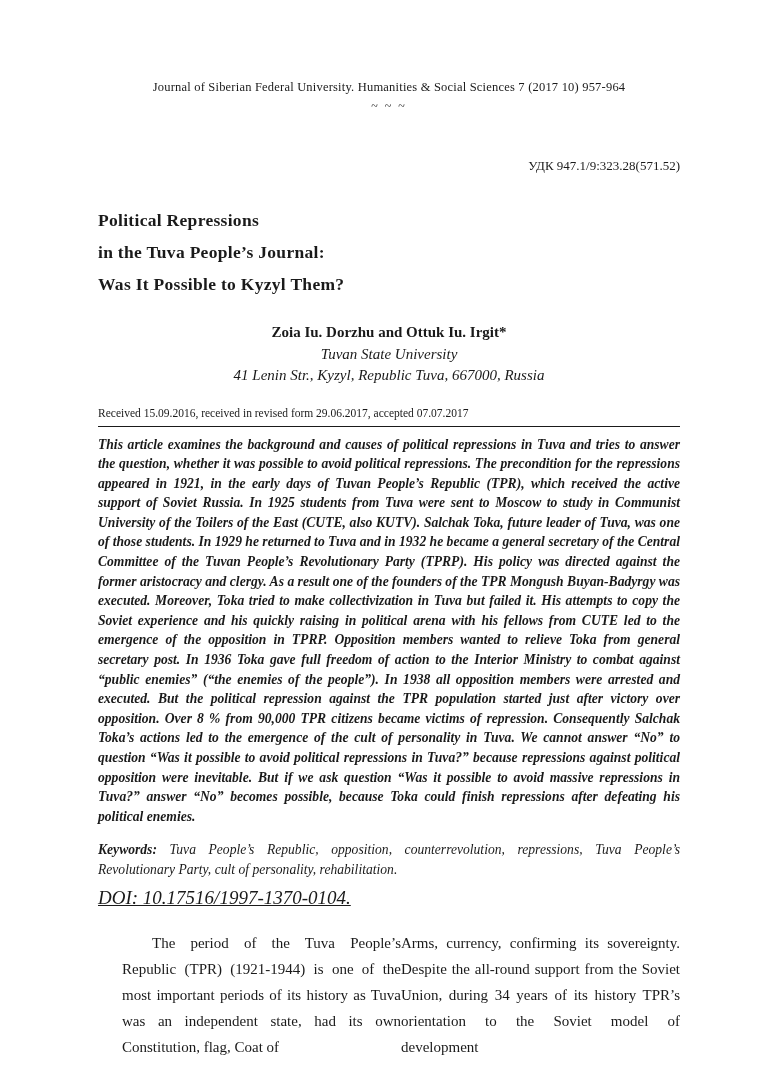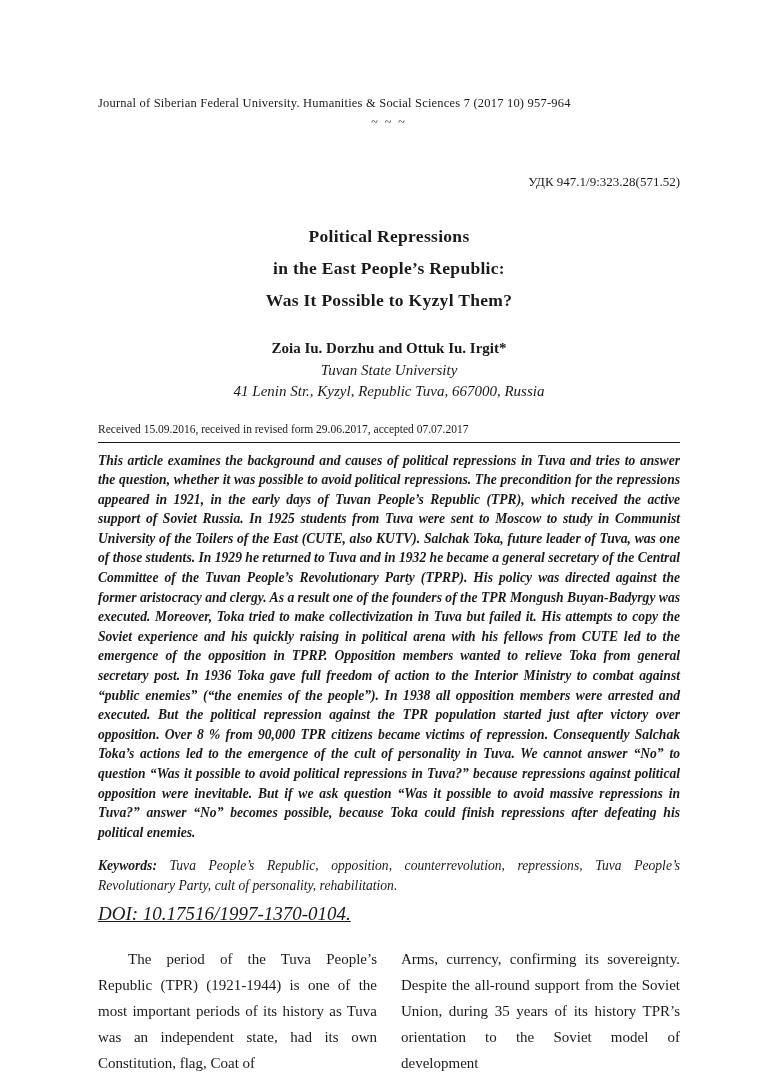--- a/index.html
+++ b/index.html
@@ -15,43 +15,41 @@
     position: relative;
     width: 760px;
     height: 1080px;
     margin: 0 auto;
     background: #ffffff;
     box-sizing: border-box;
     padding: 80px 80px 0 98px;
     overflow: hidden;
   }
   .journal-header {
-    text-align: left;
+    text-align: center;
     font-size: 12.5px;
     letter-spacing: 0.2px;
-    margin-top: 16px;
   }
   .tilde-sep {
     text-align: center;
     font-size: 12px;
     margin-top: 4px;
     letter-spacing: 2px;
   }
   .udc {
     font-size: 13px;
     margin-top: 44px;
     text-align: right;
   }
   .paper-title {
     margin: 30px 0 0 0;
     font-size: 17.5px;
     font-weight: bold;
     line-height: 32px;
     letter-spacing: 0.3px;
-    text-align: center;
   }
   .authors-block {
     margin-top: 22px;
     text-align: center;
     line-height: 21.5px;
   }
   .author-names {
     font-weight: bold;
     font-size: 15px;
   }
@@ -88,21 +86,21 @@
   .doi-line, .research-area {
     margin: 9px 0 0 0;
     font-style: italic;
     font-size: 19px;
     line-height: 19.6px;
     text-decoration: underline;
   }
   .body-columns {
     margin-top: 22px;
     display: flex;
-    justify-content: space-between;
+    justify-content: flex-end;
   }
   .body-col {
     width: 279px;
     font-size: 15px;
     line-height: 26px;
     text-align: justify;
   }
   .body-col.first p { text-indent: 30px; margin: 0; }
   .body-col p { margin: 0; }
 </style>
@@ -111,21 +109,21 @@
 
 <div class="page">
 
   <div class="journal-header">Journal of  Siberian Federal University.  Humanities &amp; Social Sciences 7 (2017 10) 957-964</div>
   <div class="tilde-sep">~ ~ ~</div>
 
   <div class="udc">УДК 947.1/9:323.28(571.52)</div>
 
   <h1 class="paper-title">
     <div>Political Repressions</div>
-    <div>in the East People’s Republic:</div>
+    <div>in the Tuva People’s Journal:</div>
     <div>Was It Possible to Kyzyl Them?</div>
   </h1>
 
   <div class="authors-block">
     <div class="author-names">Zoia Iu. Dorzhu and Ottuk Iu. Irgit*</div>
     <div class="author-affiliation">Tuvan State University</div>
     <div class="author-address">41 Lenin Str., Kyzyl, Republic Tuva, 667000, Russia</div>
   </div>
 
   <div class="dates-line">Received 15.09.2016, received in revised form 29.06.2017, accepted 07.07.2017</div>
@@ -136,17 +134,17 @@
   <p class="keywords"><span class="kw-label">Keywords:</span> <span>Tuva People’s Republic, opposition, counterrevolution, repressions, Tuva People’s Revolutionary Party, cult of personality, rehabilitation.</span></p>
 
   <p class="doi-line">DOI: 10.17516/1997-1370-0104.</p>
 
 
   <div class="body-columns">
     <div class="body-col first">
       <p>The period of the Tuva People’s Republic (TPR) (1921-1944) is one of the most important periods of its history as Tuva was an independent state, had its own Constitution, flag, Coat of</p>
     </div>
     <div class="body-col">
-      <p>Arms, currency, confirming its sovereignty. Despite the all-round support from the Soviet Union, during 35 years of its history TPR’s orientation to the Soviet model of development</p>
+      <p>Arms, currency, confirming its sovereignty. Despite the all-round support from the Soviet Union, during 34 years of its history TPR’s orientation to the Soviet model of development</p>
     </div>
   </div>
 
 </div>
 
 </body></html>

